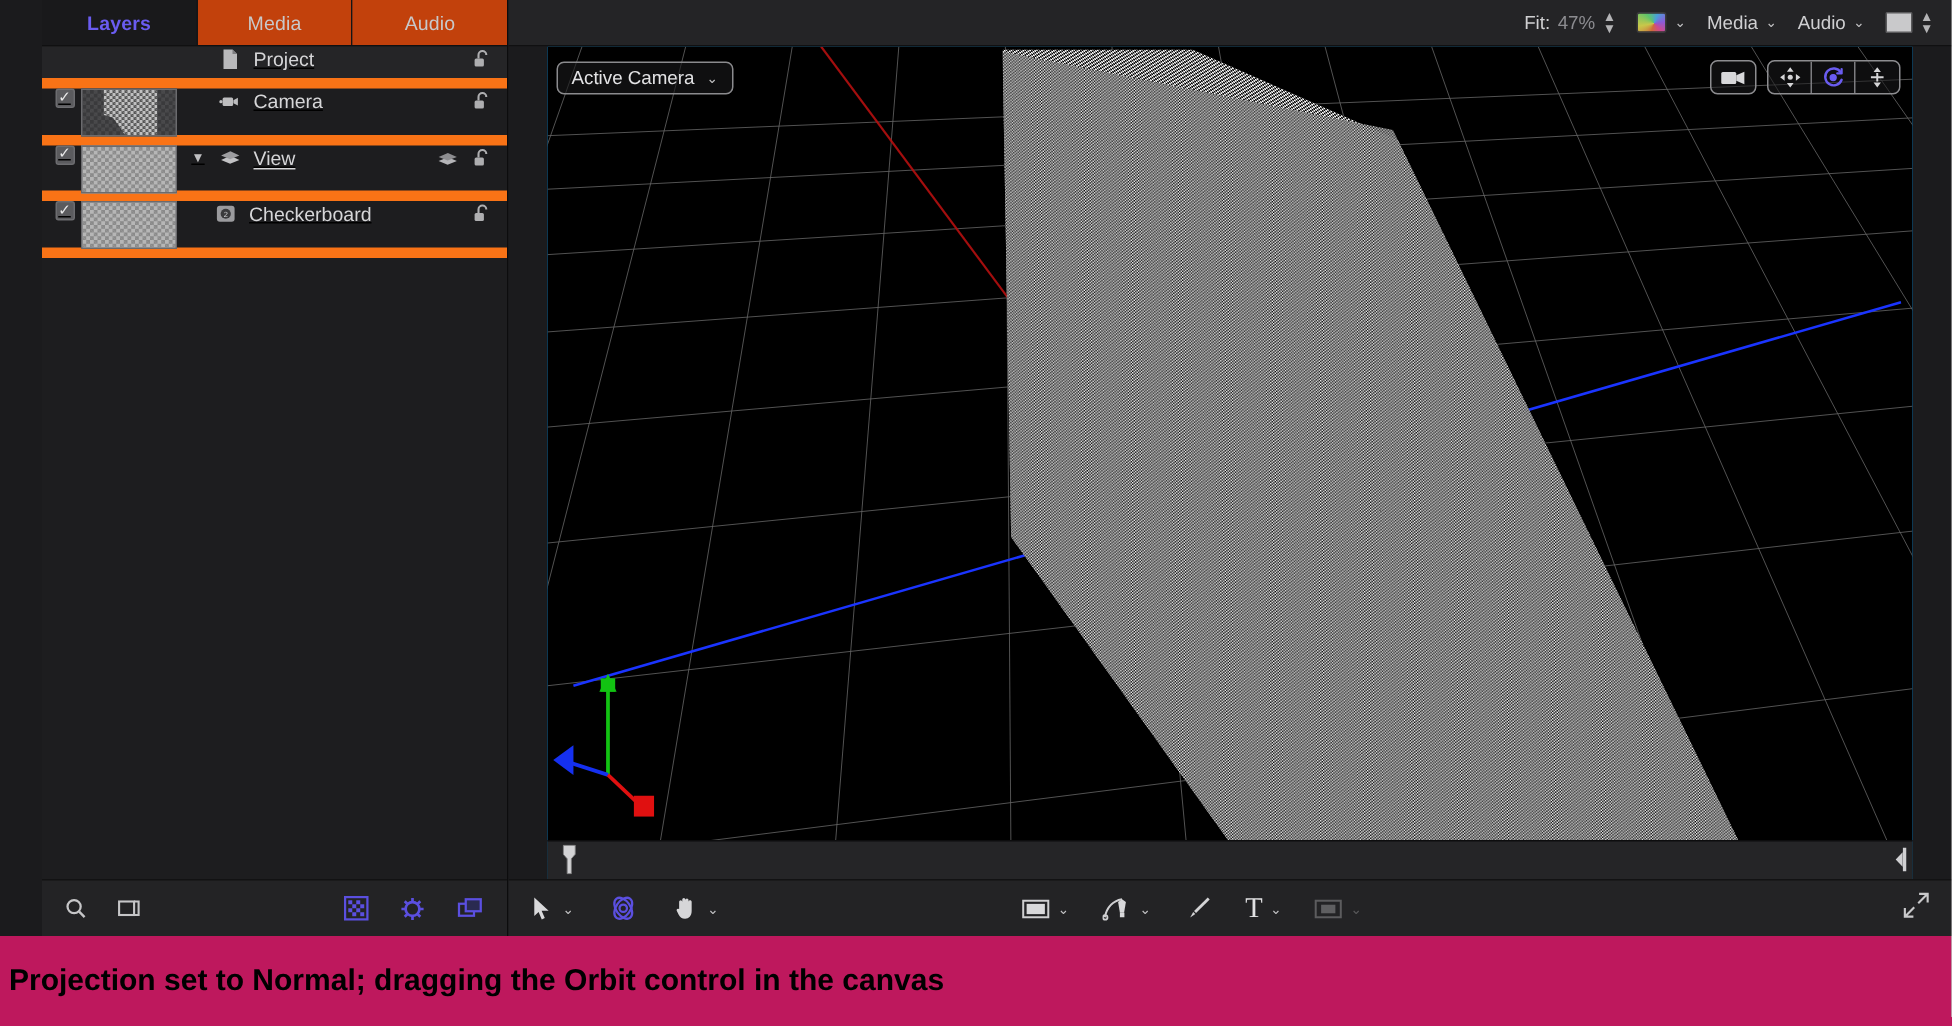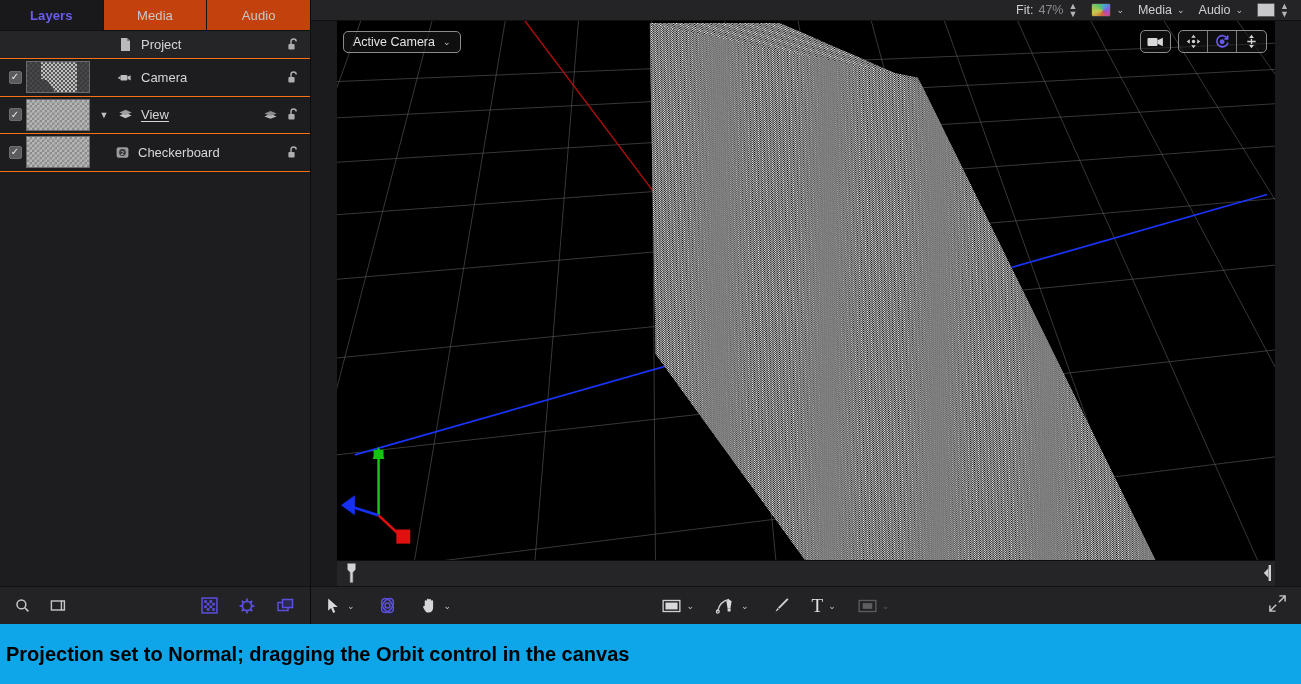--- a/index.html
+++ b/index.html
@@ -9,20 +9,21 @@
     font-family: "Liberation Sans", sans-serif;
     overflow: hidden;
   }
   .app {
     position: relative;
     width: 1301px; height: 624px;
     background: #1b1b1d;
     display: flex;
     flex-direction: column;
     overflow: hidden;
+    padding-left: 28px;
   }
   .app-body { display: flex; flex: 1; min-height: 0; }
 
   
   .left-panel {
     width: 311px;
     background: #212123;
     display: flex;
     flex-direction: column;
     border-right: 1px solid #0c0c0d;
@@ -31,23 +32,23 @@
   .tab {
     flex: 1; display: flex; align-items: center; justify-content: center;
     font-size: 13px; color: #c8c8ca; letter-spacing: .1px;
     border-right: 1px solid #151516; background: #c2410c; cursor: default;
   }
   .tab:last-child { border-right: none; }
   .tab.active { background: #19191b; color: #6a5cf0; font-weight: bold; }
 
   .layer-list { flex: 1; background: #1d1d1f; overflow: hidden; }
   .layer-row {
-    display: flex; align-items: center; height: 37.5px;
-    border-bottom: 1px solid #f97316;
-    padding: 0 8px 0 4px; position: relative;
+    display: flex; align-items: flex-start; height: 37.5px;
+    border-bottom: 7px solid #f97316;
+    padding: 0 8px 0 4px; position: relative; text-decoration: underline;
   }
   .layer-row.project { height: 28px; background: #252527; }
   .lr-check { width: 22px; display: flex; align-items: center; justify-content: center; }
   .cbox {
     width: 13px; height: 13px; border-radius: 2px;
     background: #5b5b5e; border: 1px solid #6d6d70;
     display: flex; align-items: center; justify-content: center;
     font-size: 10px; color: #eaeaea; line-height: 1;
   }
   .thumb {
@@ -88,21 +89,21 @@
 
   .left-bottom {
     height: 38px; background: #232325; border-top: 1px solid #121213;
     display: flex; align-items: center; padding: 0 14px; gap: 18px;
   }
   .lb-right { margin-left: auto; display: flex; align-items: center; gap: 20px; }
 
   
   .canvas-col { flex: 1; display: flex; flex-direction: column; min-width: 0; background: #1b1b1d; }
   .topbar {
-    height: 21px; background: #242426; border-bottom: 1px solid #101011;
+    height: 31px; background: #242426; border-bottom: 1px solid #101011;
     display: flex; align-items: center; justify-content: flex-end;
     padding-right: 12px; gap: 14px;
   }
   .tb-item { display: flex; align-items: center; gap: 5px; font-size: 12.5px; color: #cfcfd1; }
   .fitval { color: #8c8c90; }
   .stepper { display: inline-block; font-size: 9px; line-height: 8px; color: #b4b4b6; text-align: center; }
   .chev { font-size: 9px; color: #c4c4c6; }
   .swatch-grad {
     width: 20px; height: 14px; border-radius: 2px;
     background: conic-gradient(from 200deg at 60% 55%, #d06b3a, #c8c84a, #5ec46a, #49a0d8, #8a5ad8, #d04a8a, #d06b3a);
@@ -140,21 +141,21 @@
   .bottombar {
     height: 38px; background: #232325; border-top: 1px solid #121213;
     display: flex; align-items: center; padding: 0 14px;
   }
   .bt-grp { display: flex; align-items: center; gap: 5px; margin-right: 22px; }
   .bt-center { display: flex; align-items: center; margin-left: auto; margin-right: auto; }
   .bt-right { margin-left: auto; }
   .dim { opacity: .33; }
 
   .caption {
-    width: 1301px; height: 60px; background: #0ea5e9;
+    width: 1301px; height: 60px; background: #be185d;
     display: flex; align-items: center; padding-left: 6px;
     font-size: 20px; font-weight: bold; color: #000;
     font-family: "Liberation Sans", sans-serif;
   }
 </style>
 </head>
 <body>
 
 <div class="app">
   <div class="app-body">

